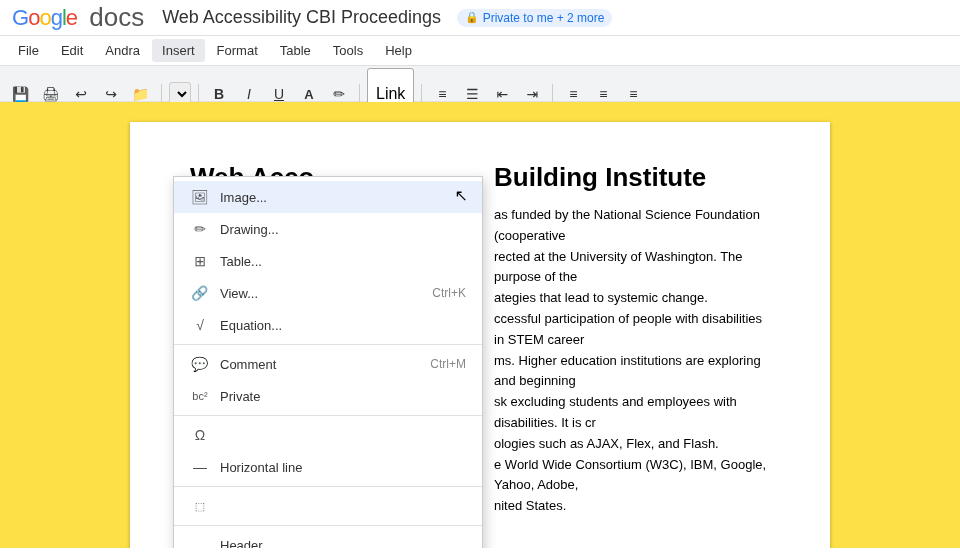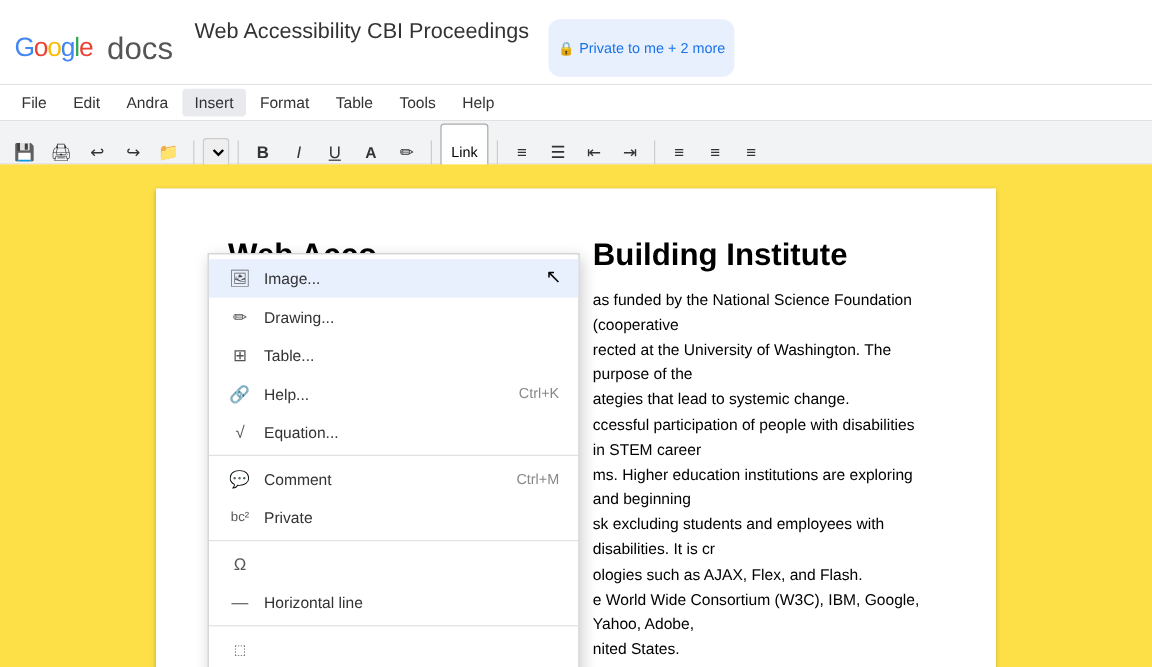--- a/index.html
+++ b/index.html
@@ -1,25 +1,25 @@
 <!DOCTYPE html>
 <html><head>
   <meta charset="utf-8">
   <style>
     * { margin: 0; padding: 0; box-sizing: border-box; }
     body { font-family: Arial, sans-serif; font-size: 13px; background: #fff; width: 960px; height: 556px; overflow: hidden; }
 
     
     #top-bar {
       display: flex;
+      align-items: center;
       padding: 6px 12px;
       background: #fff;
       border-bottom: 1px solid #e0e0e0;
-      height: 61px;
-      margin-top: 10px;
+      height: 36px;
     }
     #google-docs-logo {
       display: flex;
       align-items: center;
       margin-right: 18px;
     }
     .logo-google { font-size: 22px; font-weight: normal; color: #555; letter-spacing: -1px; }
     .logo-google .g { color: #4285f4; }
     .logo-google .o1 { color: #ea4335; }
     .logo-google .o2 { color: #fbbc05; }
@@ -77,21 +77,21 @@
       display: flex; align-items: center; justify-content: center;
       cursor: pointer; border-radius: 3px; font-size: 14px; color: #333;
       border: none; background: transparent;
     }
     .toolbar-separator { width: 1px; height: 20px; background: #ccc; margin: 0 3px; }
     .toolbar-bold { font-weight: bold; }
     .toolbar-italic { font-style: italic; }
     .toolbar-underline { text-decoration: underline; }
     .link-btn {
       padding: 16px 8px; border: 1px solid #aaa; border-radius: 3px;
-      font-size: 12px; cursor: pointer; background: #fff;
+      font-size: 16px; cursor: pointer; background: #fff;
       display: flex; align-items: center; justify-content: center;
     }
 
     
     #doc-area {
       display: flex;
       background: #fde047;
       height: calc(556px - 44px - 30px - 36px);
       overflow: hidden;
       position: relative;
@@ -250,21 +250,21 @@
       <span class="dropdown-label">Drawing...</span>
     </div>
 
     <div class="dropdown-item">
       <span class="dropdown-icon">⊞</span>
       <span class="dropdown-label">Table...</span>
     </div>
 
     <div class="dropdown-item">
       <span class="dropdown-icon">🔗</span>
-      <span class="dropdown-label">Help...</span>
+      <span class="dropdown-label">View...</span>
       <span class="dropdown-shortcut">Ctrl+K</span>
     </div>
 
     <div class="dropdown-item">
       <span class="dropdown-icon" style="font-style:italic;">√</span>
       <span class="dropdown-label">Equation...</span>
     </div>
     <hr class="dropdown-divider">
 
     <div class="dropdown-item">

